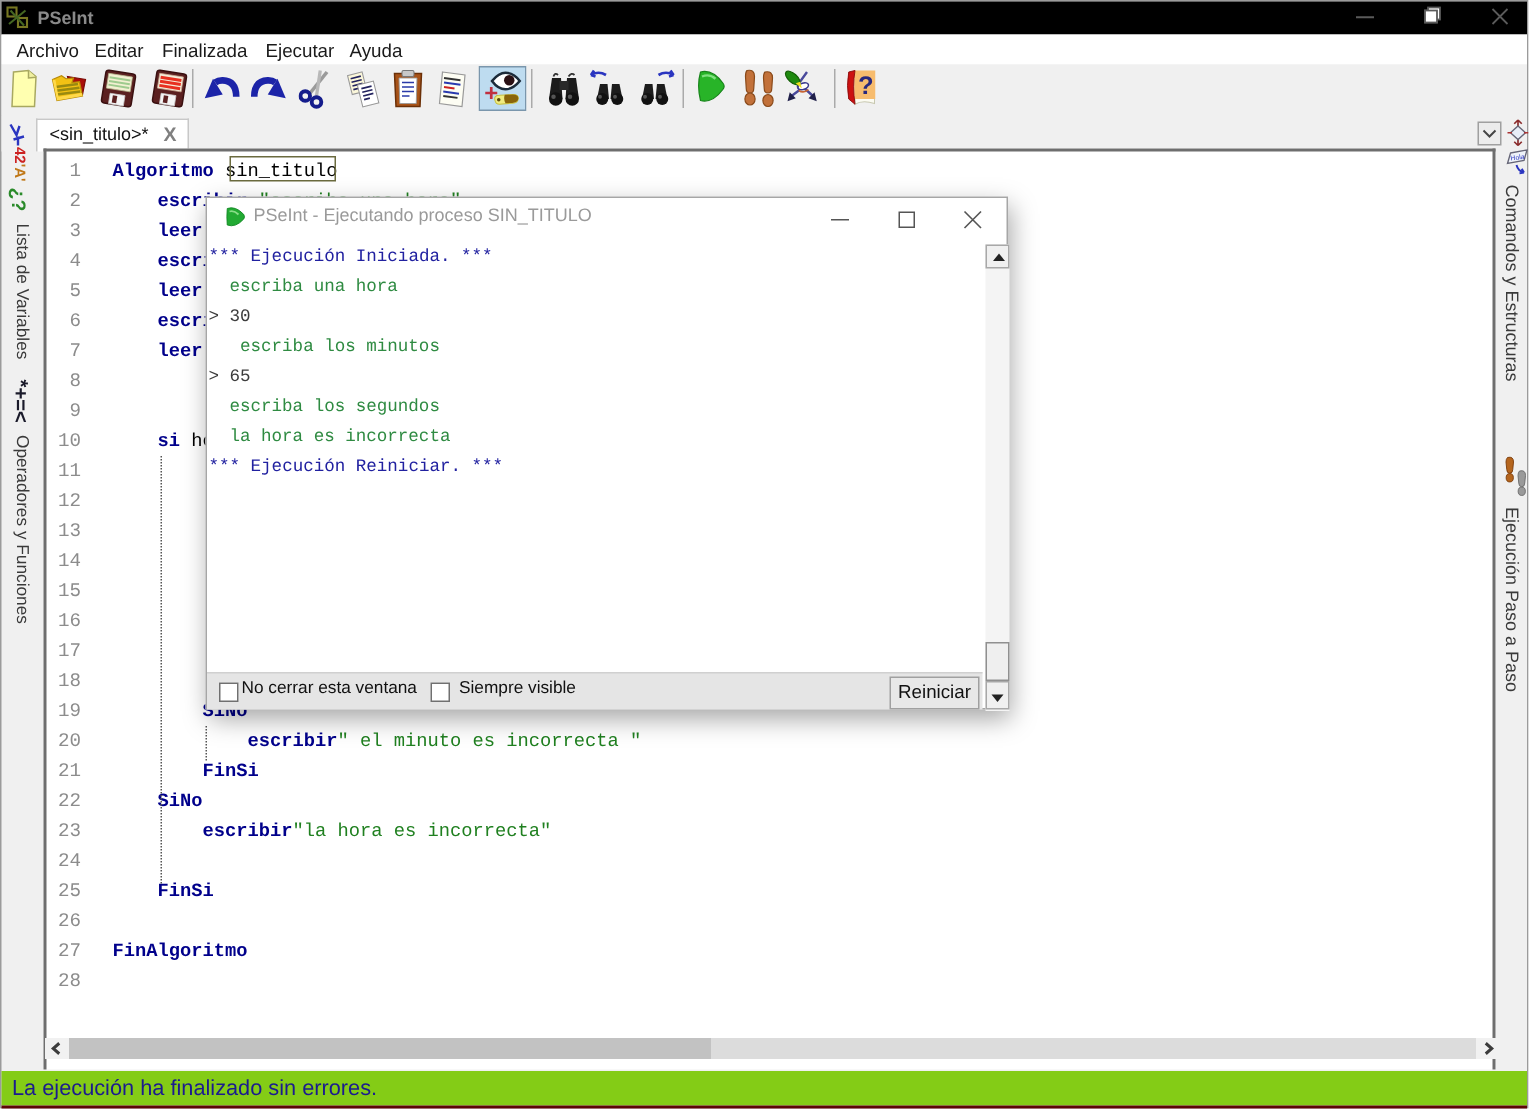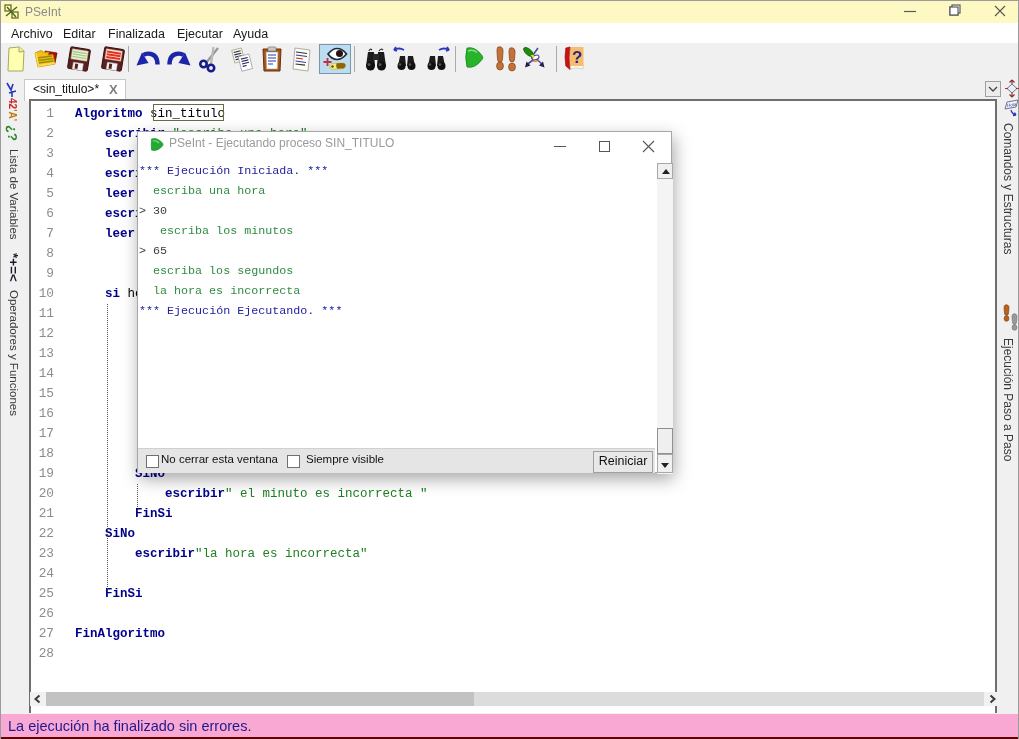--- a/index.html
+++ b/index.html
@@ -1,20 +1,20 @@
 <!DOCTYPE html>
 <html><head>
 <meta charset="utf-8">
 <style>
 * { margin:0; padding:0; box-sizing:border-box; }
 html,body { width:1019px; height:739px; overflow:hidden; }
 body { font-family:"Liberation Sans", sans-serif; background:#f0f0f0; position:relative; }
 #win { position:absolute; left:0; top:0; width:1019px; height:739px; background:#f0f0f0; border:1px solid #9b9b9b; }
 
-#titlebar { position:absolute; left:0; top:0; width:100%; height:22px; background:#fef9c3; }
+#titlebar { position:absolute; left:0; top:0; width:100%; height:22px; background:#000000;font-weight:bold; }
 #apptitle { position:absolute; left:24px; top:4px; font-size:12px; color:#8a8a8a; }
 
 #menubar { position:absolute; left:0; top:22px; width:100%; height:20px; background:#ffffff; font-size:12.5px; color:#1a1a1a; }
 #menubar span { position:absolute; top:4px; }
 
 #toolbar { position:absolute; left:0; top:42px; width:100%; height:34px; background:#f0f0f0; }
 .tbsep { position:absolute; top:3px; width:1px; height:26px; background:#aaaaaa; }
 .ticon { position:absolute; top:3px; }
 
 #tabbar { position:absolute; left:0; top:76px; width:100%; height:24px; background:#f0f0f0; }
@@ -30,21 +30,21 @@
 #editor .cl { position:absolute; left:44px; font-family:"Liberation Mono", monospace; font-size:12.5px; line-height:20px; white-space:pre; color:#000; }
 .kw { font-weight:bold; color:#00008b; }
 .str { color:#208020; }
 .guide { position:absolute; width:0; border-left:1px dotted #555; }
 #cursorbox { position:absolute; left:122px; top:3px; width:71px; height:17px; border:1px solid #6b6b3f; }
 
 #hscroll { position:absolute; left:29px; top:691px; width:970px; height:14px; background:#dcdcdc; }
 #hscroll .btn { position:absolute; top:0; width:16px; height:14px; background:#f1f1f1; color:#333; font-size:11px; font-weight:bold; text-align:center; line-height:14px; }
 #hthumb { position:absolute; left:16px; top:0; width:428px; height:14px; background:#c2c2c2; }
 
-#statusbar { position:absolute; left:0px; top:713px; width:100%; height:23px; background:#f9a8d4; font-size:14.5px; color:#1b1b8f; }
+#statusbar { position:absolute; left:0px; top:713px; width:100%; height:23px; background:#84cc16; font-size:14.5px; color:#1b1b8f; }
 #statusbar span { position:absolute; left:7px; top:4px; }
 #redline { position:absolute; left:0; top:736px; width:100%; height:3px; background:#5c0505; }
 
 #dialog { position:absolute; left:136px; top:130px; width:535px; height:342px; background:#ffffff; border:1px solid #a6a6a6; box-shadow:2px 6px 16px rgba(0,0,0,0.35); }
 #dlgtitle { position:absolute; left:31px; top:4px; font-size:12px; color:#9a9a9a; }
 #dlgmin { position:absolute; left:416px; top:14px; width:12px; height:1px; background:#555; }
 #dlgmax { position:absolute; left:461px; top:9px; width:11px; height:11px; border:1px solid #555; }
 #dlgclose { position:absolute; left:504px; top:8px; width:13px; height:13px; }
 #console { position:absolute; left:1px; top:29px; font-family:"Liberation Mono", monospace; font-size:11.7px; line-height:20px; }
 #console div { height:20px; white-space:pre; }
@@ -311,21 +311,21 @@
         <path d="M1 1 L12 12 M12 1 L1 12" stroke="#555" stroke-width="1.1"></path>
       </svg>
     <div id="console">
 <div class="cnavy">*** Ejecución Iniciada. ***</div>
 <div class="cgreen">escriba una hora</div>
 <div class="cdark">&gt; 30</div>
 <div class="cgreen"> escriba los minutos</div>
 <div class="cdark">&gt; 65</div>
 <div class="cgreen">escriba los segundos</div>
 <div class="cgreen">la hora es incorrecta</div>
-<div class="cnavy">*** Ejecución Ejecutando. ***</div>
+<div class="cnavy">*** Ejecución Reiniciar. ***</div>
     </div>
     <div id="dsb">
       <div id="dsbup">
           <div class="tri" style="left:4px;top:5px;border-left:4px solid transparent;border-right:4px solid transparent;border-bottom:5px solid #222;"></div>
         </div>
       <div id="dsbthumb"></div>
     </div>
     <div id="dlgbottom">
       <div class="chk" style="left:8px;"></div>
       <span style="position:absolute;left:23px;top:4px;font-size:11.5px;">No cerrar esta ventana</span>

